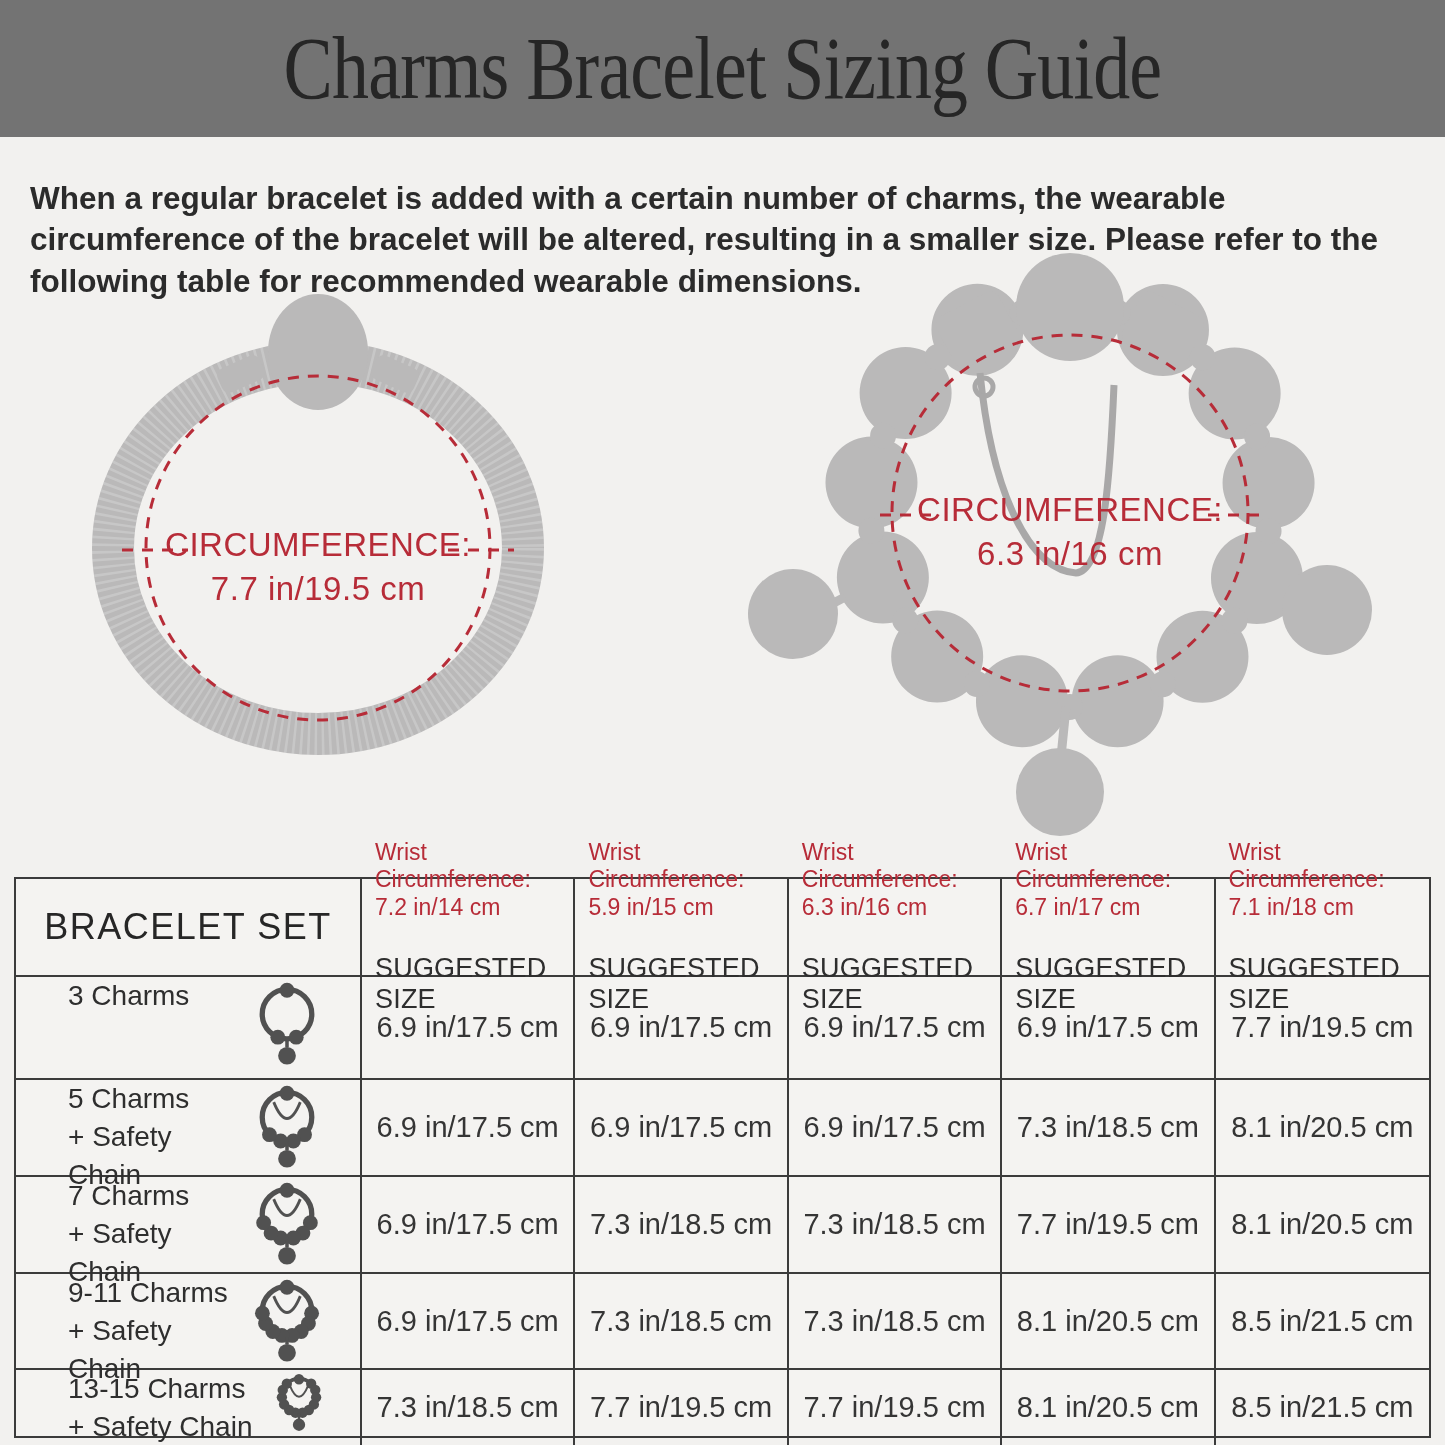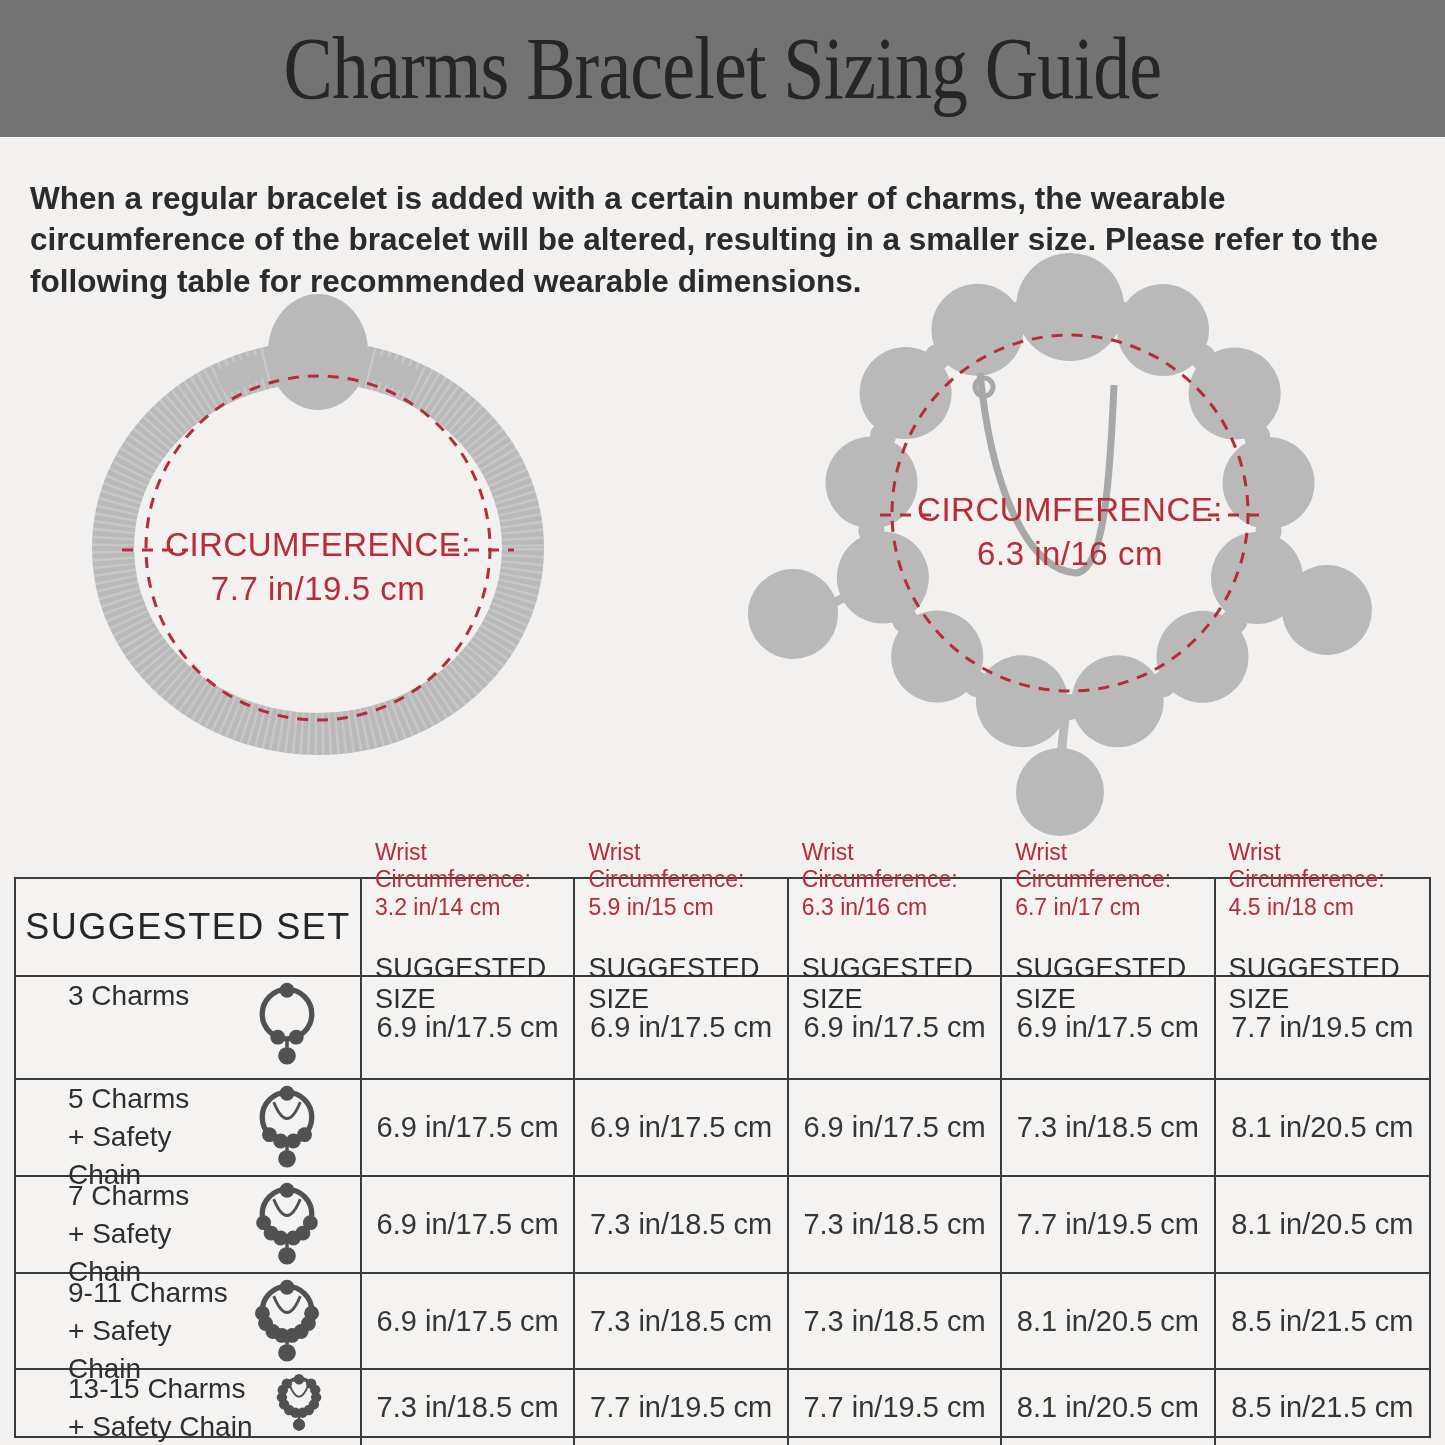--- a/index.html
+++ b/index.html
@@ -149,26 +149,26 @@
       <line class="red-dash" x1="140" y1="270" x2="192" y2="270" stroke-width="3" stroke-dasharray="11 9"></line>
       <line class="red-dash" x1="468" y1="270" x2="520" y2="270" stroke-width="3" stroke-dasharray="11 9"></line>
       <text class="red-text" x="330" y="276" text-anchor="middle">CIRCUMFERENCE:</text>
       <text class="red-text" x="330" y="320" text-anchor="middle">6.3 in/16 cm</text>
     </g>
   </svg>
 
   <div class="sizing-table">
 
     <div class="cell head-first">
-      <span>SUGGESTED SET</span>
+      <span>BRACELET SET</span>
     </div>
     <div class="cell head">
       <div class="wrist">
         <span>Wrist Circumference:</span><br>
-        <span>3.2 in/14 cm</span>
+        <span>7.2 in/14 cm</span>
       </div>
       <div class="suggested">SUGGESTED SIZE</div>
     </div>
     <div class="cell head">
       <div class="wrist">
         <span>Wrist Circumference:</span><br>
         <span>5.9 in/15 cm</span>
       </div>
       <div class="suggested">SUGGESTED SIZE</div>
     </div>
@@ -182,21 +182,21 @@
     <div class="cell head">
       <div class="wrist">
         <span>Wrist Circumference:</span><br>
         <span>6.7 in/17 cm</span>
       </div>
       <div class="suggested">SUGGESTED SIZE</div>
     </div>
     <div class="cell head col-last">
       <div class="wrist">
         <span>Wrist Circumference:</span><br>
-        <span>4.5 in/18 cm</span>
+        <span>7.1 in/18 cm</span>
       </div>
       <div class="suggested">SUGGESTED SIZE</div>
     </div>
 
     <div class="cell set-cell">
       <div class="set-label">
         <span>3 Charms</span>
       </div>
       <svg class="bracelet-icon" viewBox="0 0 44 52">
         <circle class="icon-ring" cx="22" cy="21" r="14"></circle>

